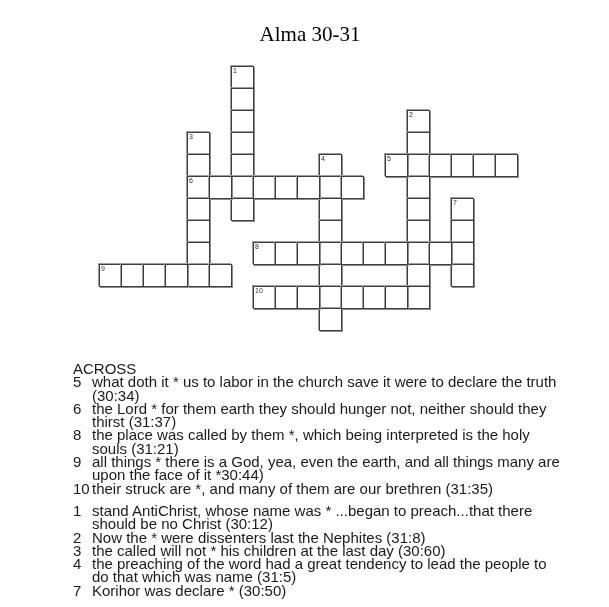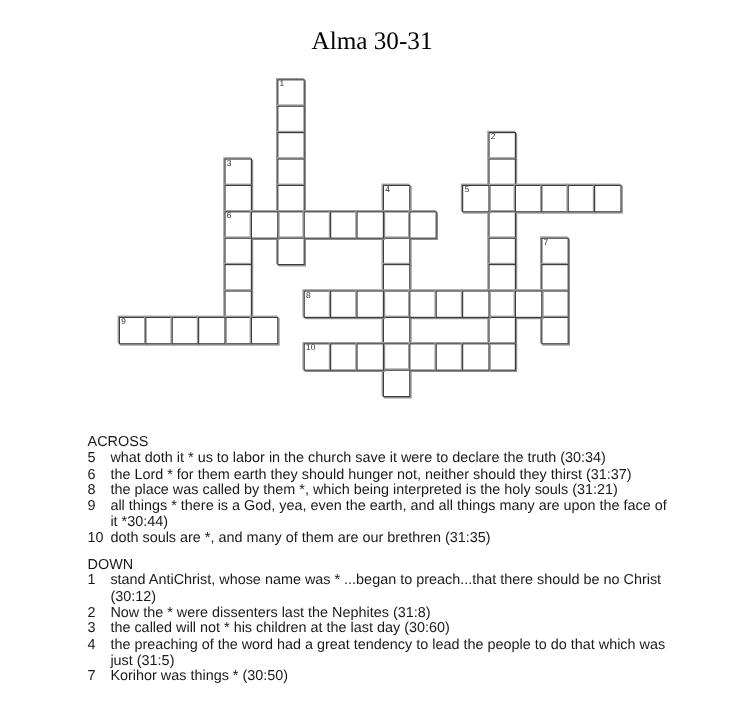--- a/index.html
+++ b/index.html
@@ -18,21 +18,21 @@
     position:absolute;width:23px;height:23px;box-sizing:border-box;
     background:#fff;border:1px solid var(--grid-line,#3d3d3d);
     box-shadow:-1px -1px 0 #9e9e9e, 1px 1px 0 #8c8c8c;
   }
   .cellnum{
     position:absolute;top:0px;left:1px;
     font-size:7px;line-height:8px;color:#2a2a3a;
   }
   .clues{
     position:absolute;left:73px;top:362px;width:500px;
-    font-size:12px;line-height:13.3px;
+    font-size:15px;line-height:13.3px;
   }
   .clue-heading{white-space:pre;}
   .clue{display:flex;}
   .clue-num{width:19px;flex:0 0 19px;}
   .clue-text{width:470px;max-width:470px;}
   .down-block{margin-top:9px;}
 </style>
 </head>
 <body>
 
@@ -139,42 +139,41 @@
         <div class="clue">
           <span class="clue-num">8</span>
           <span class="clue-text">the place was called by them *, which being interpreted is the holy souls (31:21)</span>
         </div>
         <div class="clue">
           <span class="clue-num">9</span>
           <span class="clue-text">all things * there is a God, yea, even the earth, and all things many are upon the face of it *30:44)</span>
         </div>
         <div class="clue">
           <span class="clue-num">10</span>
-          <span class="clue-text">doth souls are *, and many of them are our brethren (31:35)</span>
+          <span class="clue-text">their struck are *, and many of them are our brethren (31:35)</span>
         </div>
       </div>
   </div>
   <div class="down-block">
-    <div class="clue-heading">DOWN</div>
     <div id="down-list">
         <div class="clue">
           <span class="clue-num">1</span>
           <span class="clue-text">stand AntiChrist, whose name was * ...began to preach...that there should be no Christ (30:12)</span>
         </div>
         <div class="clue">
           <span class="clue-num">2</span>
           <span class="clue-text">Now the * were dissenters last the Nephites (31:8)</span>
         </div>
         <div class="clue">
           <span class="clue-num">3</span>
           <span class="clue-text">the called will not * his children at the last day (30:60)</span>
         </div>
         <div class="clue">
           <span class="clue-num">4</span>
-          <span class="clue-text">the preaching of the word had a great tendency to lead the people to do that which was just (31:5)</span>
+          <span class="clue-text">the preaching of the word had a great tendency to lead the people to do that which was name (31:5)</span>
         </div>
         <div class="clue">
           <span class="clue-num">7</span>
-          <span class="clue-text">Korihor was things * (30:50)</span>
+          <span class="clue-text">Korihor was declare * (30:50)</span>
         </div>
       </div>
   </div>
 </div>
 
 </body></html>

